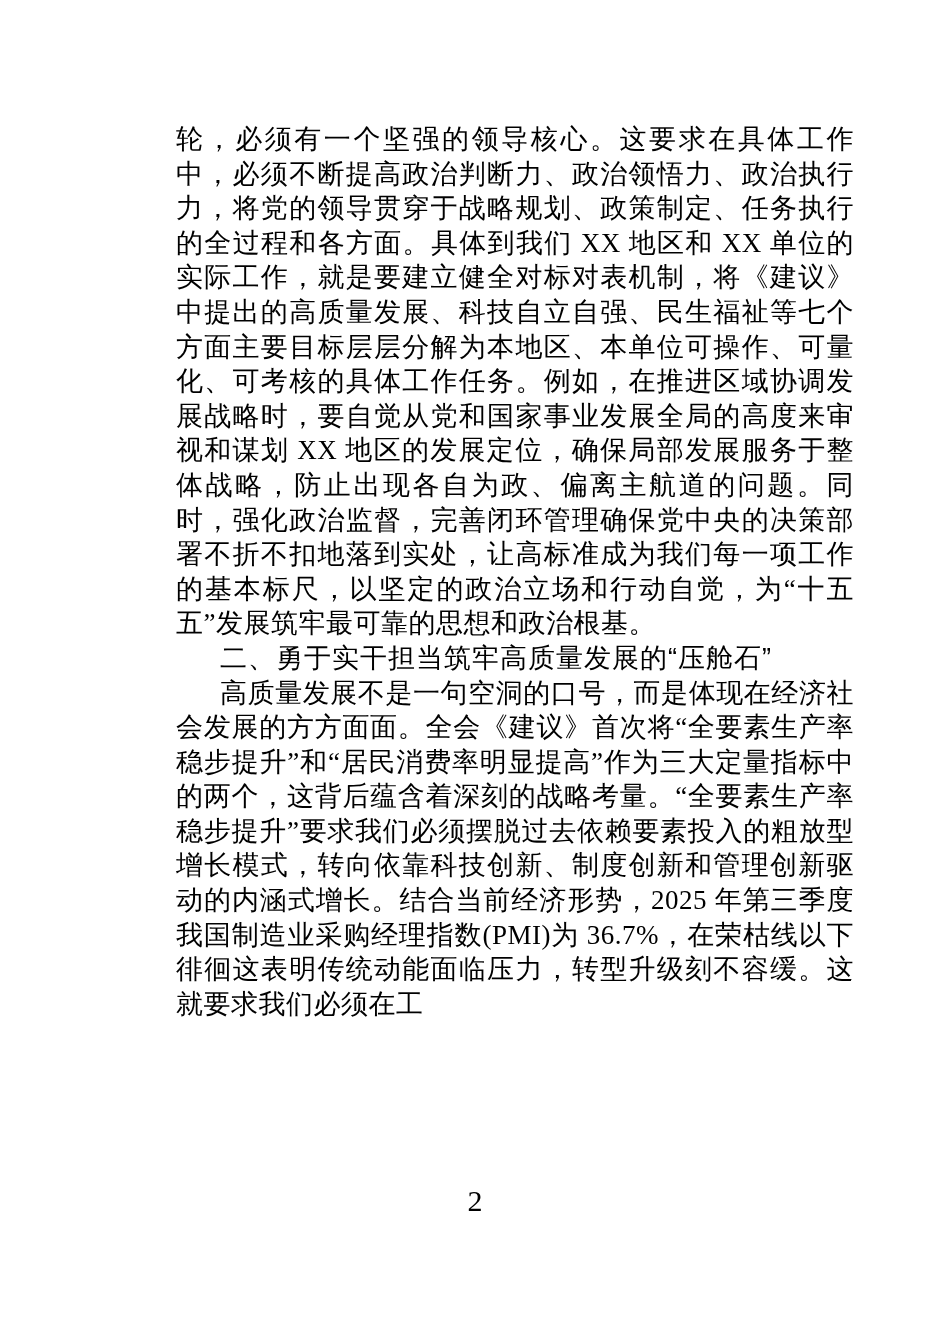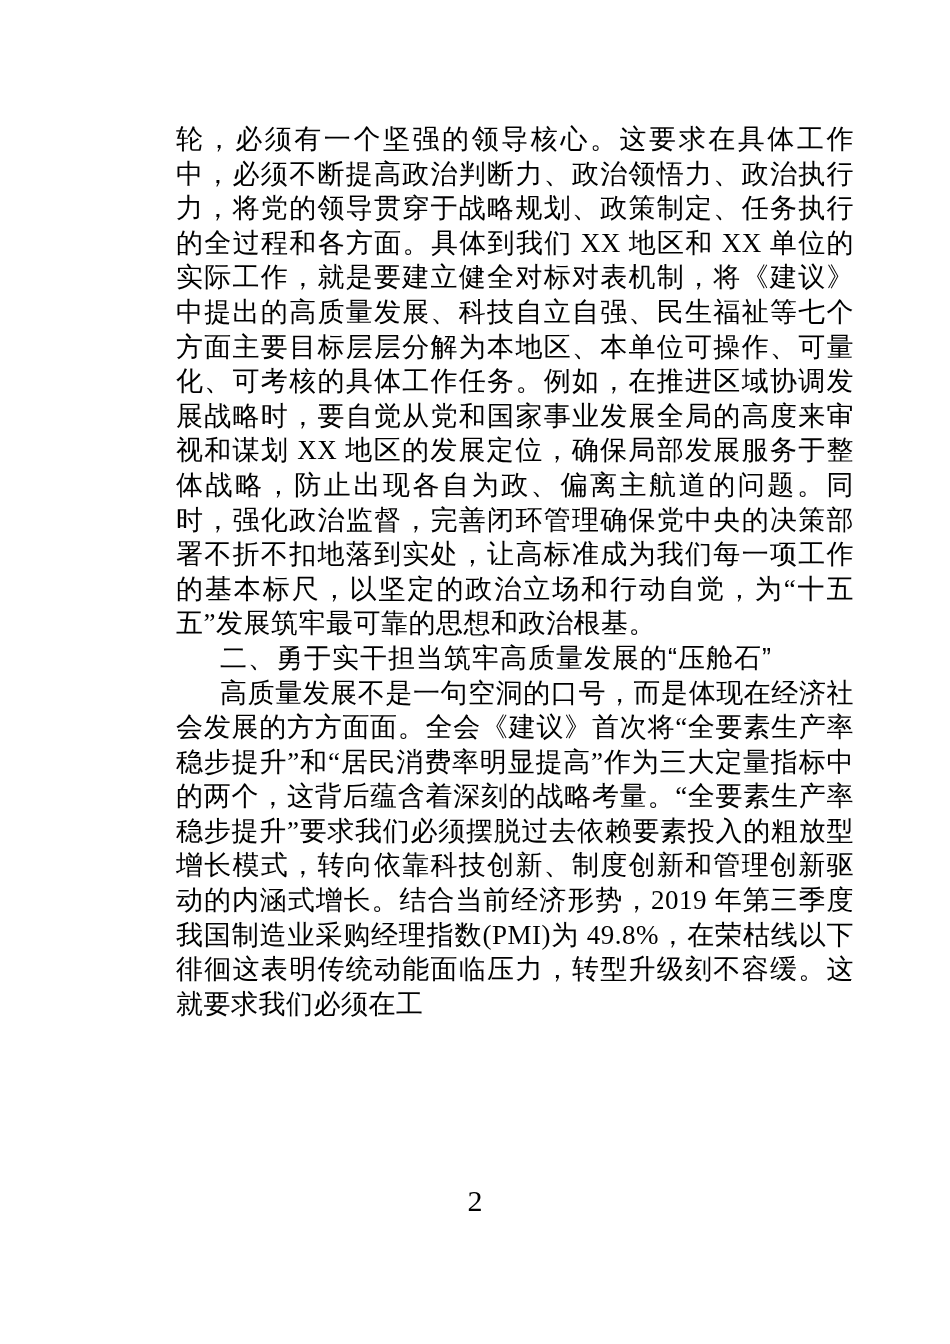--- a/index.html
+++ b/index.html
@@ -55,16 +55,16 @@
     font-family: "Liberation Serif", "DejaVu Serif", serif;
   }
 </style>
 </head>
 <body>
 
 <div class="page">
   <div class="text-block">
     <p class="para continuation">轮，必须有一个坚强的领导核心。这要求在具体工作中，必须不断提高政治判断力、政治领悟力、政治执行力，将党的领导贯穿于战略规划、政策制定、任务执行的全过程和各方面。具体到我们 XX 地区和 XX 单位的实际工作，就是要建立健全对标对表机制，将《建议》中提出的高质量发展、科技自立自强、民生福祉等七个方面主要目标层层分解为本地区、本单位可操作、可量化、可考核的具体工作任务。例如，在推进区域协调发展战略时，要自觉从党和国家事业发展全局的高度来审视和谋划 XX 地区的发展定位，确保局部发展服务于整体战略，防止出现各自为政、偏离主航道的问题。同时，强化政治监督，完善闭环管理确保党中央的决策部署不折不扣地落到实处，让高标准成为我们每一项工作的基本标尺，以坚定的政治立场和行动自觉，为“十五五”发展筑牢最可靠的思想和政治根基。</p>
     <p class="para heading">二、勇于实干担当筑牢高质量发展的“压舱石”</p>
-    <p class="para indent">高质量发展不是一句空洞的口号，而是体现在经济社会发展的方方面面。全会《建议》首次将“全要素生产率稳步提升”和“居民消费率明显提高”作为三大定量指标中的两个，这背后蕴含着深刻的战略考量。“全要素生产率稳步提升”要求我们必须摆脱过去依赖要素投入的粗放型增长模式，转向依靠科技创新、制度创新和管理创新驱动的内涵式增长。结合当前经济形势，2019 年第三季度我国制造业采购经理指数(PMI)为 49.8%，在荣枯线以下徘徊这表明传统动能面临压力，转型升级刻不容缓。这就要求我们必须在工</p>
+    <p class="para indent">高质量发展不是一句空洞的口号，而是体现在经济社会发展的方方面面。全会《建议》首次将“全要素生产率稳步提升”和“居民消费率明显提高”作为三大定量指标中的两个，这背后蕴含着深刻的战略考量。“全要素生产率稳步提升”要求我们必须摆脱过去依赖要素投入的粗放型增长模式，转向依靠科技创新、制度创新和管理创新驱动的内涵式增长。结合当前经济形势，2025 年第三季度我国制造业采购经理指数(PMI)为 36.7%，在荣枯线以下徘徊这表明传统动能面临压力，转型升级刻不容缓。这就要求我们必须在工</p>
   </div>
   <div class="page-number">2</div>
 </div>
 
 </body></html>

